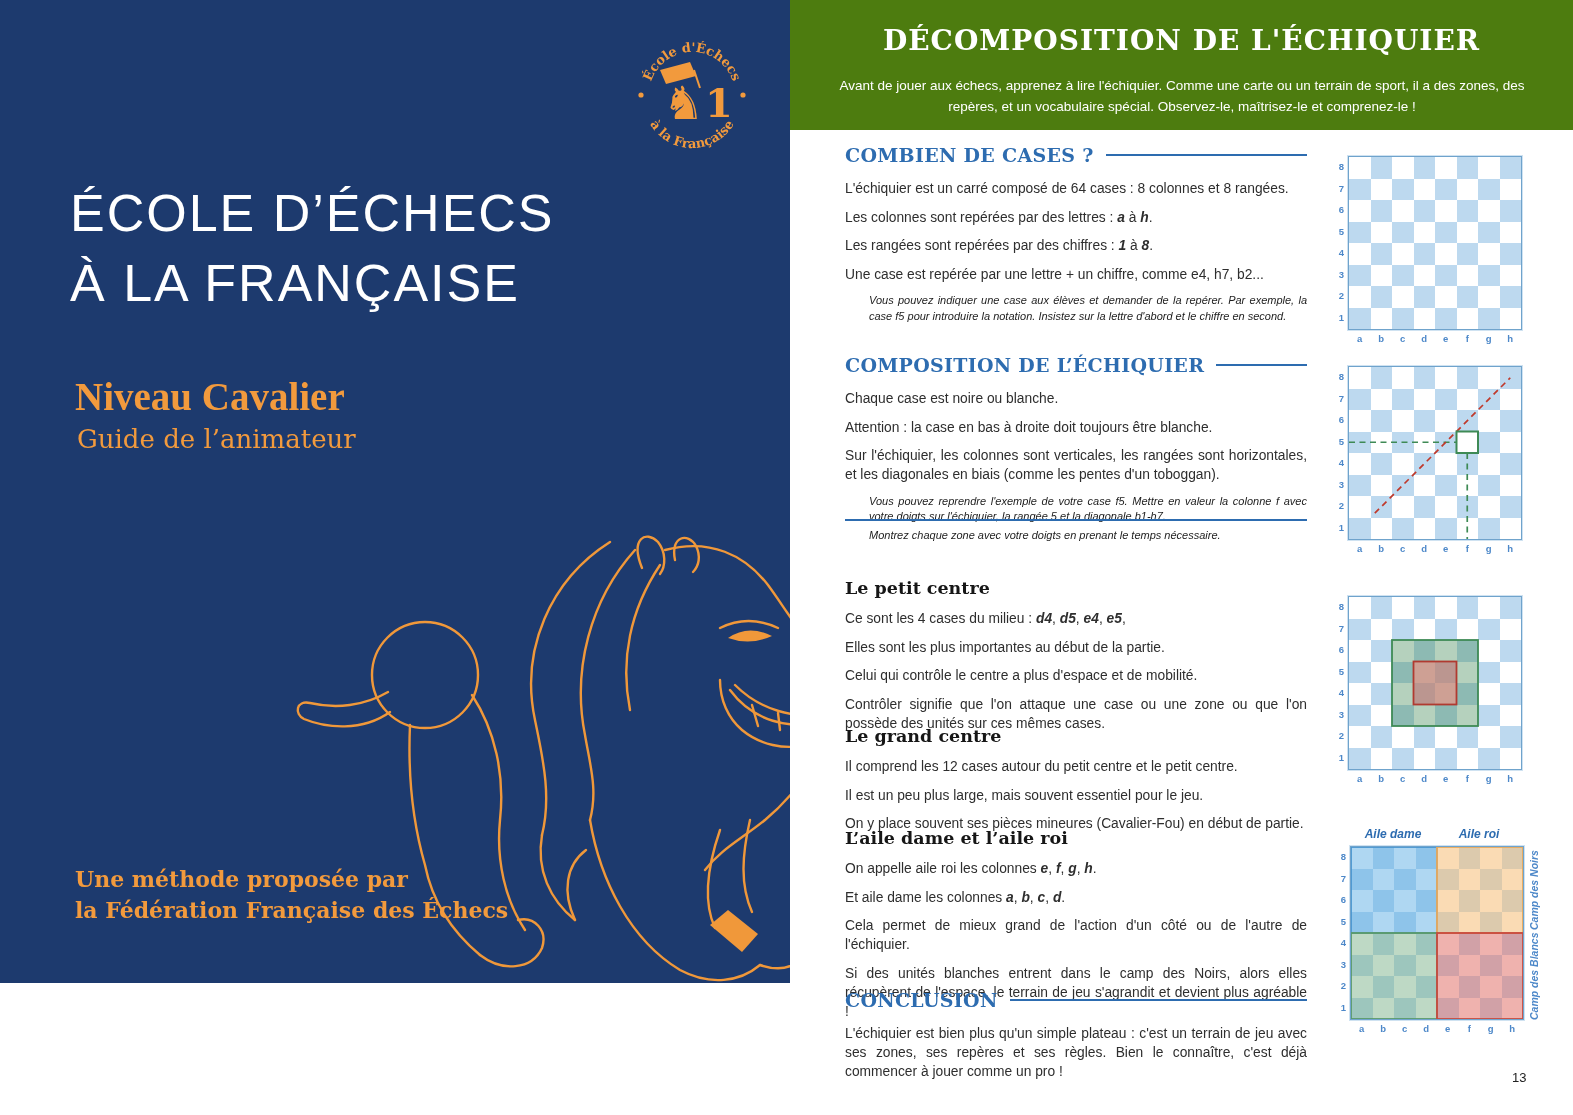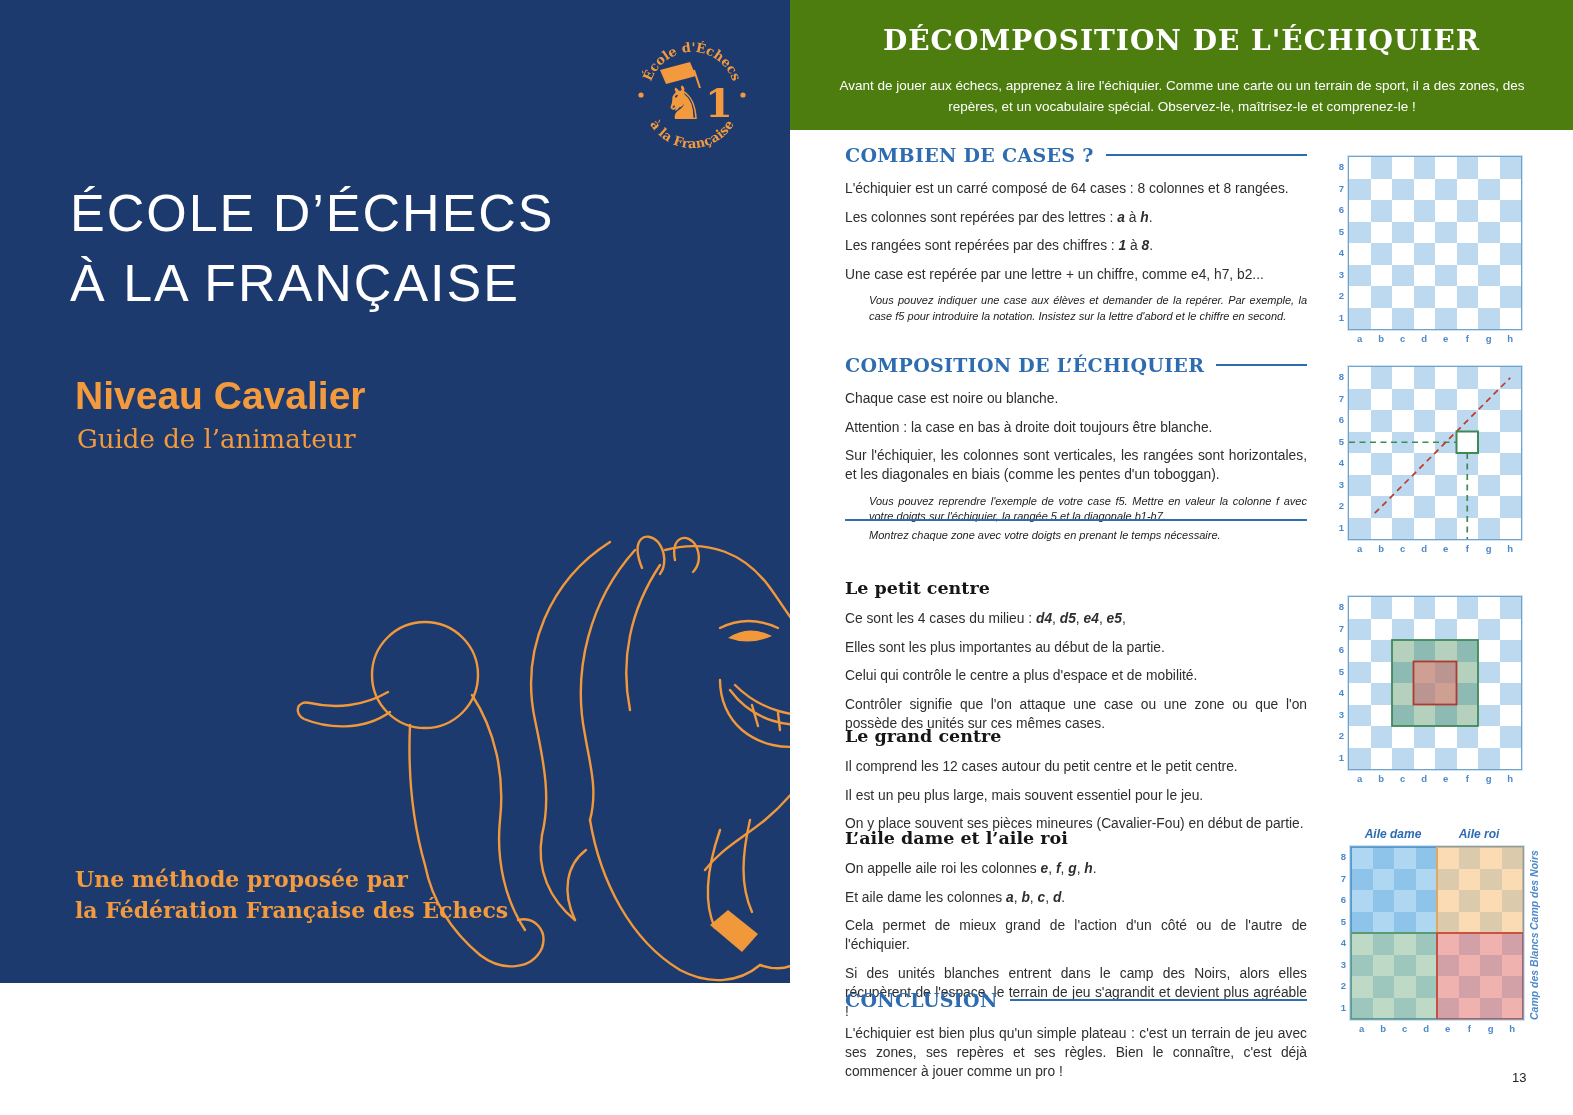--- a/index.html
+++ b/index.html
@@ -7,21 +7,21 @@
        font-family:"Liberation Sans",sans-serif;overflow:hidden;}
 
   
   .left-page{position:absolute;left:0;top:0;width:790px;height:1115px;background:#fff;}
   .left-blue{position:absolute;left:0;top:0;width:790px;height:983px;background:#1d3a6e;overflow:hidden;}
   .badge{position:absolute;left:633px;top:33px;width:118px;height:122px;}
   .main-title{position:absolute;left:70px;top:178px;color:#ffffff;
       font-family:"Liberation Sans",sans-serif;font-weight:400;font-size:52px;
       letter-spacing:2px;line-height:70px;white-space:nowrap;}
   .level-title{position:absolute;left:75px;top:374px;color:#f29a3d;
-      font-family:Liberation Sans, sans-serif;font-weight:bold;font-size:39px;text-align:center;}
+      font-family:Liberation Serif, serif;font-weight:bold;font-size:39px;text-align:center;}
   .level-sub{position:absolute;left:77px;top:424px;color:#f29a3d;
       font-family:"DejaVu Serif","Liberation Serif",serif;font-size:26px;}
   .mascot{position:absolute;left:290px;top:520px;}
   .method{position:absolute;left:75px;top:864px;color:#f29a3d;
       font-family:"DejaVu Serif","Liberation Serif",serif;font-weight:bold;
       font-size:22px;line-height:31px;}
   .logo-strip{position:absolute;left:0;top:983px;width:790px;height:132px;background:#ffffff;}
 
   
   .right-page{position:absolute;left:790px;top:0;width:783px;height:1115px;background:#ffffff;}

